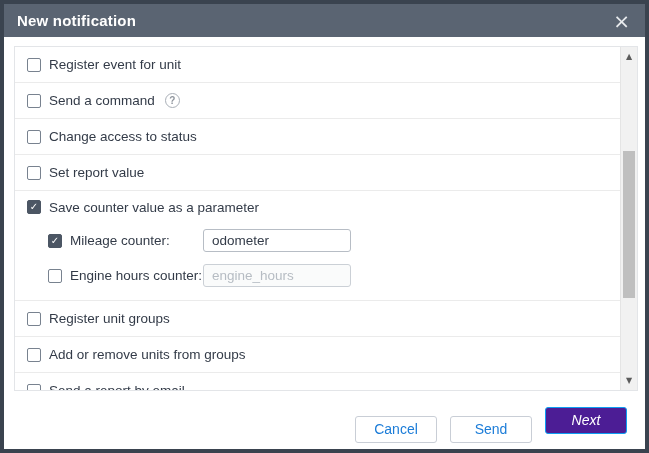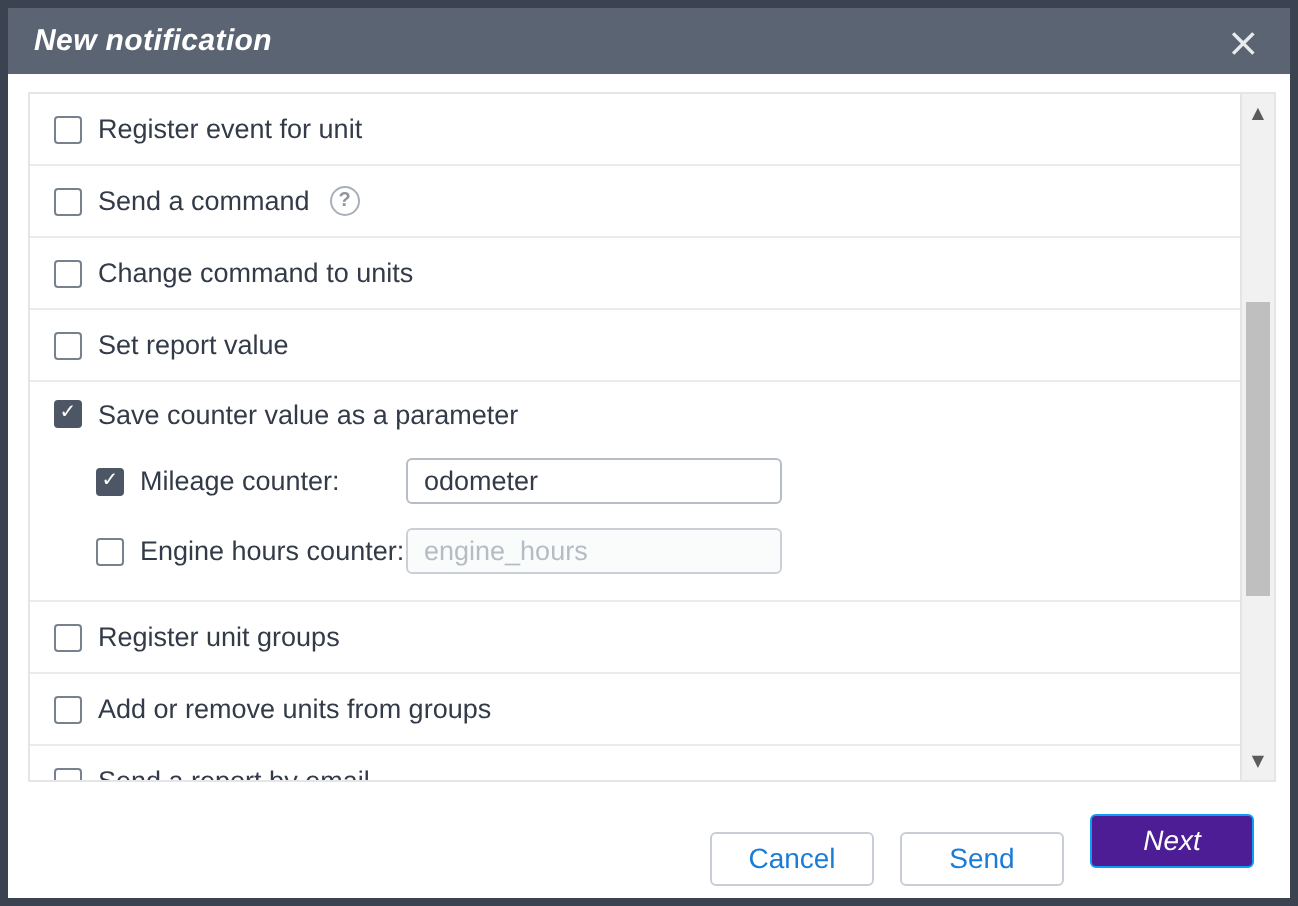--- a/index.html
+++ b/index.html
@@ -9,21 +9,21 @@
     background:#fff;
   }
   .dialog {
     position:relative; width:649px; height:453px;
     border:4px solid #3A434F; background:#fff; overflow:hidden;
   }
   .header {
     height:33px; background:#5A6472;
     display:flex; align-items:center; padding:0 13px;
   }
-  .title { color:#ffffff; font-weight:bold; font-size:15px; letter-spacing:.2px;font-style:italic; }
+  .title { color:#ffffff; font-weight:bold; font-size:15px; letter-spacing:.2px; }
   .close {
     margin-left:auto; color:#E9ECEF; font-size:20px; line-height:1;
     cursor:pointer; padding:0 2px; font-family:"DejaVu Sans",sans-serif;
   }
   .list {
     position:absolute; left:10px; top:42px; width:624px; height:345px;
     border:1px solid #E3E5E8; background:#fff; overflow:hidden;
   }
   .rows { margin-right:17px; }
   .row { height:36px; display:flex; align-items:center; padding-left:12px;
@@ -40,21 +40,21 @@
   .cb.checked { background:#4C5664; border-color:#4C5664; color:#fff;
                 font-size:10px; font-weight:bold; line-height:1; }
   .lbl { font-size:13.5px; color:#333B48; white-space:nowrap; }
   .sub-label { width:133px; flex-shrink:0; font-size:13.5px; color:#333B48; white-space:nowrap; }
   .help {
     width:15px; height:15px; border:1px solid #A9AFB7; border-radius:50%;
     color:#8F959D; font-size:10px; font-weight:bold;
     display:flex; align-items:center; justify-content:center; margin-left:10px; cursor:pointer;
   }
   .txt-input {
-    width:188px; height:23px; border:1px solid #B7BDC5; border-radius:3px;
+    width:148px; height:23px; border:1px solid #B7BDC5; border-radius:3px;
     padding:0 8px; font-size:13.5px; color:#333B48; font-family:inherit; outline:none;
     background:#fff;
   }
   .txt-input:disabled { background:#FAFBFB; border-color:#CBD0D6; }
   .txt-input::placeholder { color:#B6BCC3; opacity:1; }
   .scrollbar {
     position:absolute; top:0; right:0; bottom:0; width:17px;
     background:#F1F1F1; border-left:1px solid #E4E4E4;
   }
   .scroll-btn {
@@ -98,21 +98,21 @@
       </div>
 
       <div class="row">
         <span class="cb"></span>
         <span class="lbl">Send a command</span>
         <span class="help">?</span>
       </div>
 
       <div class="row">
         <span class="cb"></span>
-        <span class="lbl">Change command to units</span>
+        <span class="lbl">Change access to status</span>
       </div>
 
       <div class="row">
         <span class="cb"></span>
         <span class="lbl">Set report value</span>
       </div>
 
       <div class="block">
         <div class="block-main">
           <span class="cb checked">✓</span>

